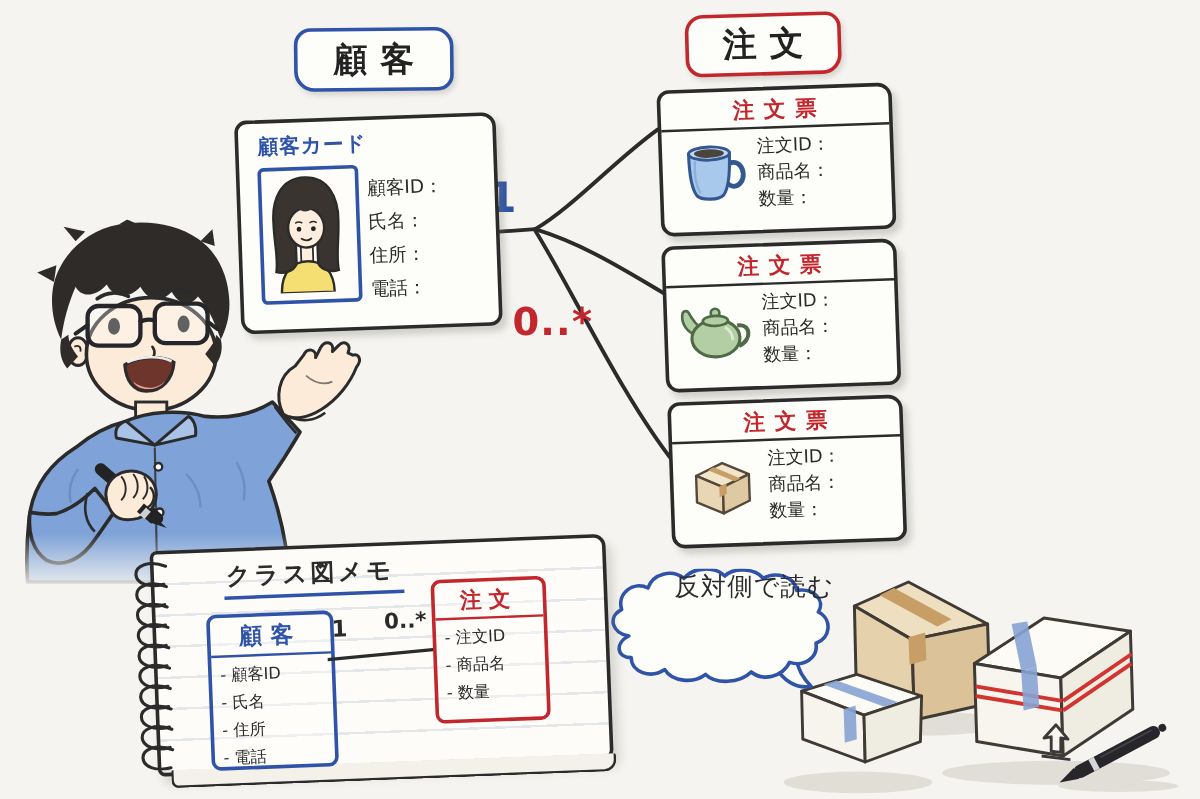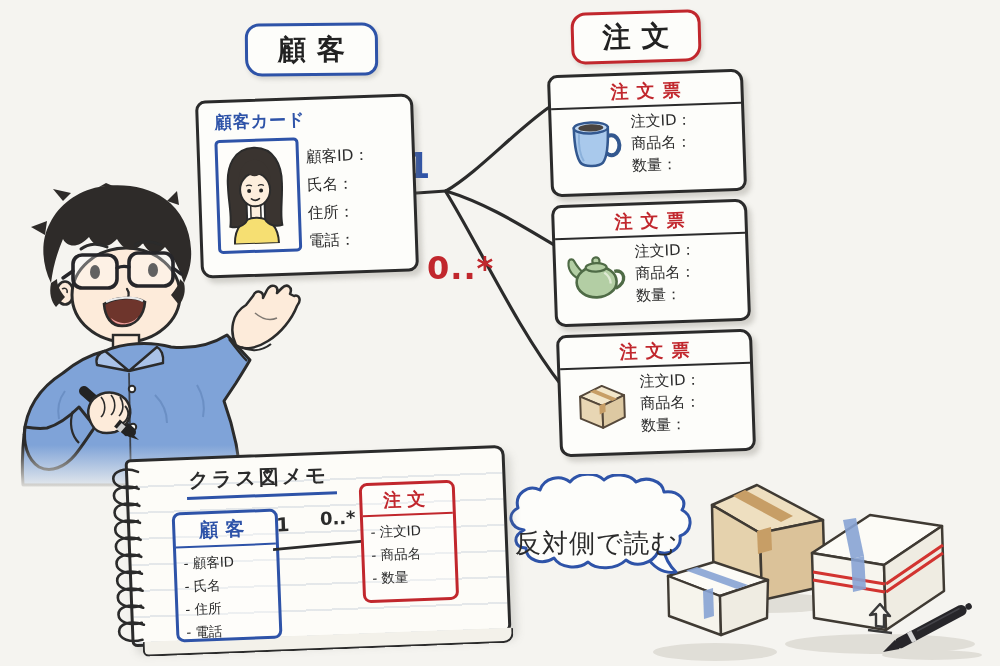--- a/index.html
+++ b/index.html
@@ -80,21 +80,21 @@
   .uml-blue{left:42px;top:52px;width:100px;height:124px;border:3px solid var(--blue);}
   .uml-blue .uml-head{color:var(--blue);font-size:19px;letter-spacing:7px;border-bottom:2.5px solid var(--blue);}
   .uml-red{left:230px;top:30px;width:90px;height:114px;border:3px solid var(--red);}
   .uml-red .uml-head{color:var(--red);font-size:18px;letter-spacing:6px;border-bottom:2.5px solid var(--red);}
   .nb-conn{position:absolute;left:142px;top:84px;}
   .nb-one{position:absolute;left:146px;top:57px;font-size:19px;font-weight:bold;color:var(--ink);}
   .nb-many{position:absolute;left:190px;top:53px;font-size:18px;font-weight:bold;color:var(--ink);}
 
   
   .bubble-svg{left:498px;top:474px;z-index:3;}
-  .bubble-text{left:515px;top:526px;width:180px;text-align:left;font-size:26px;
+  .bubble-text{left:515px;top:475px;width:180px;text-align:right;font-size:21px;
     color:var(--ink);z-index:4;letter-spacing:1px;}
 
   
   .props{left:640px;top:458px;z-index:2;}
 </style>
 </head>
 <body>
 
 <div class="canvas">
 

